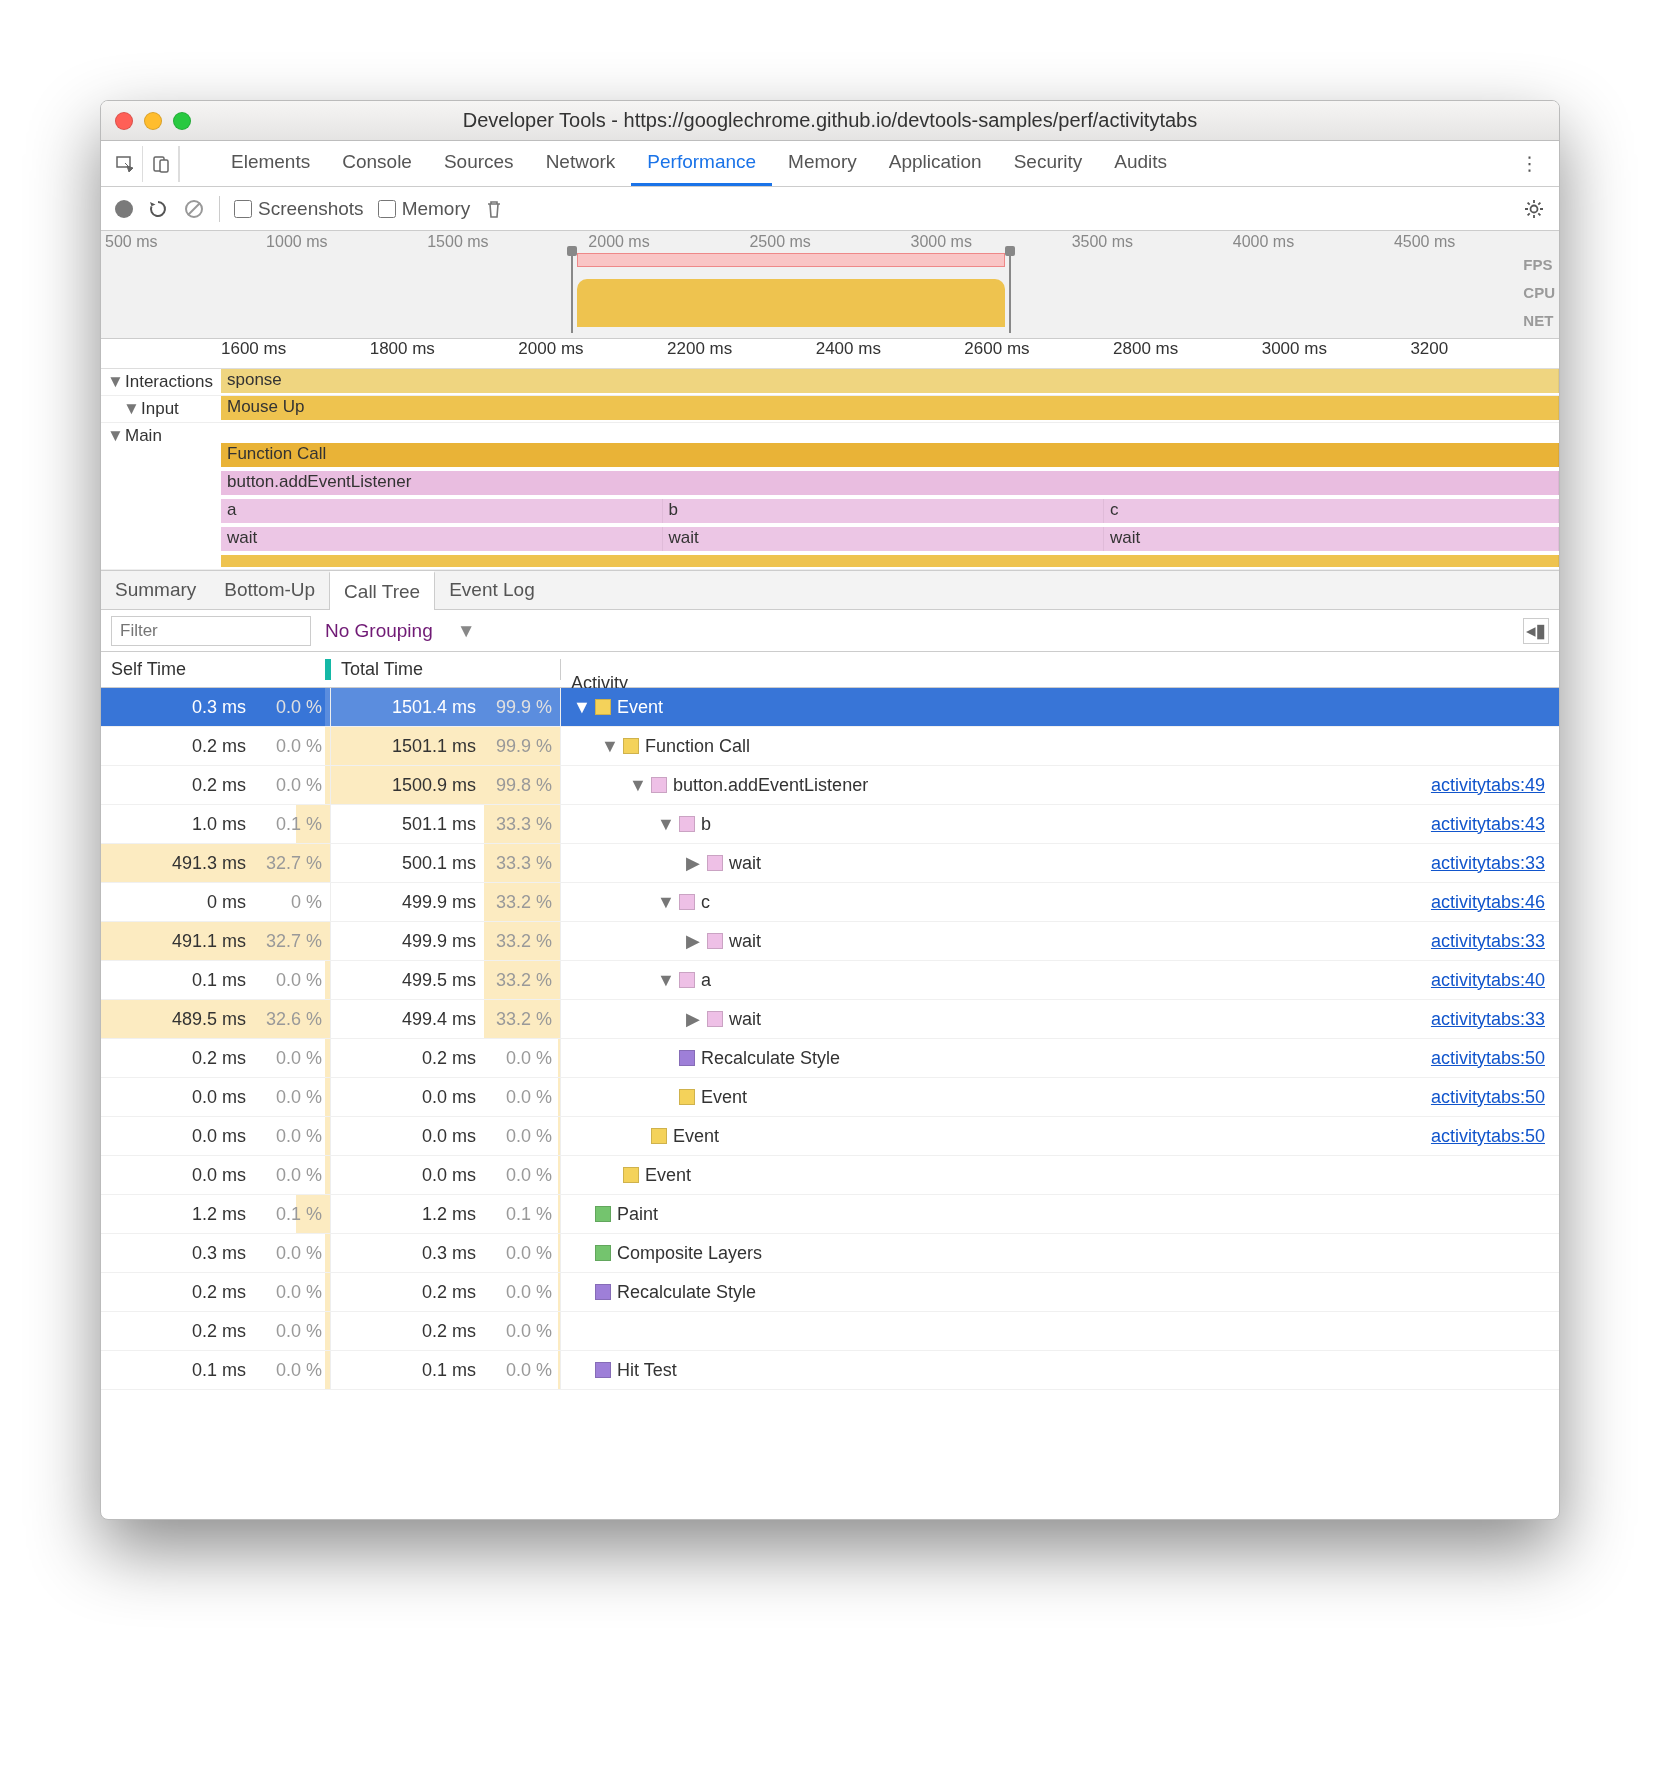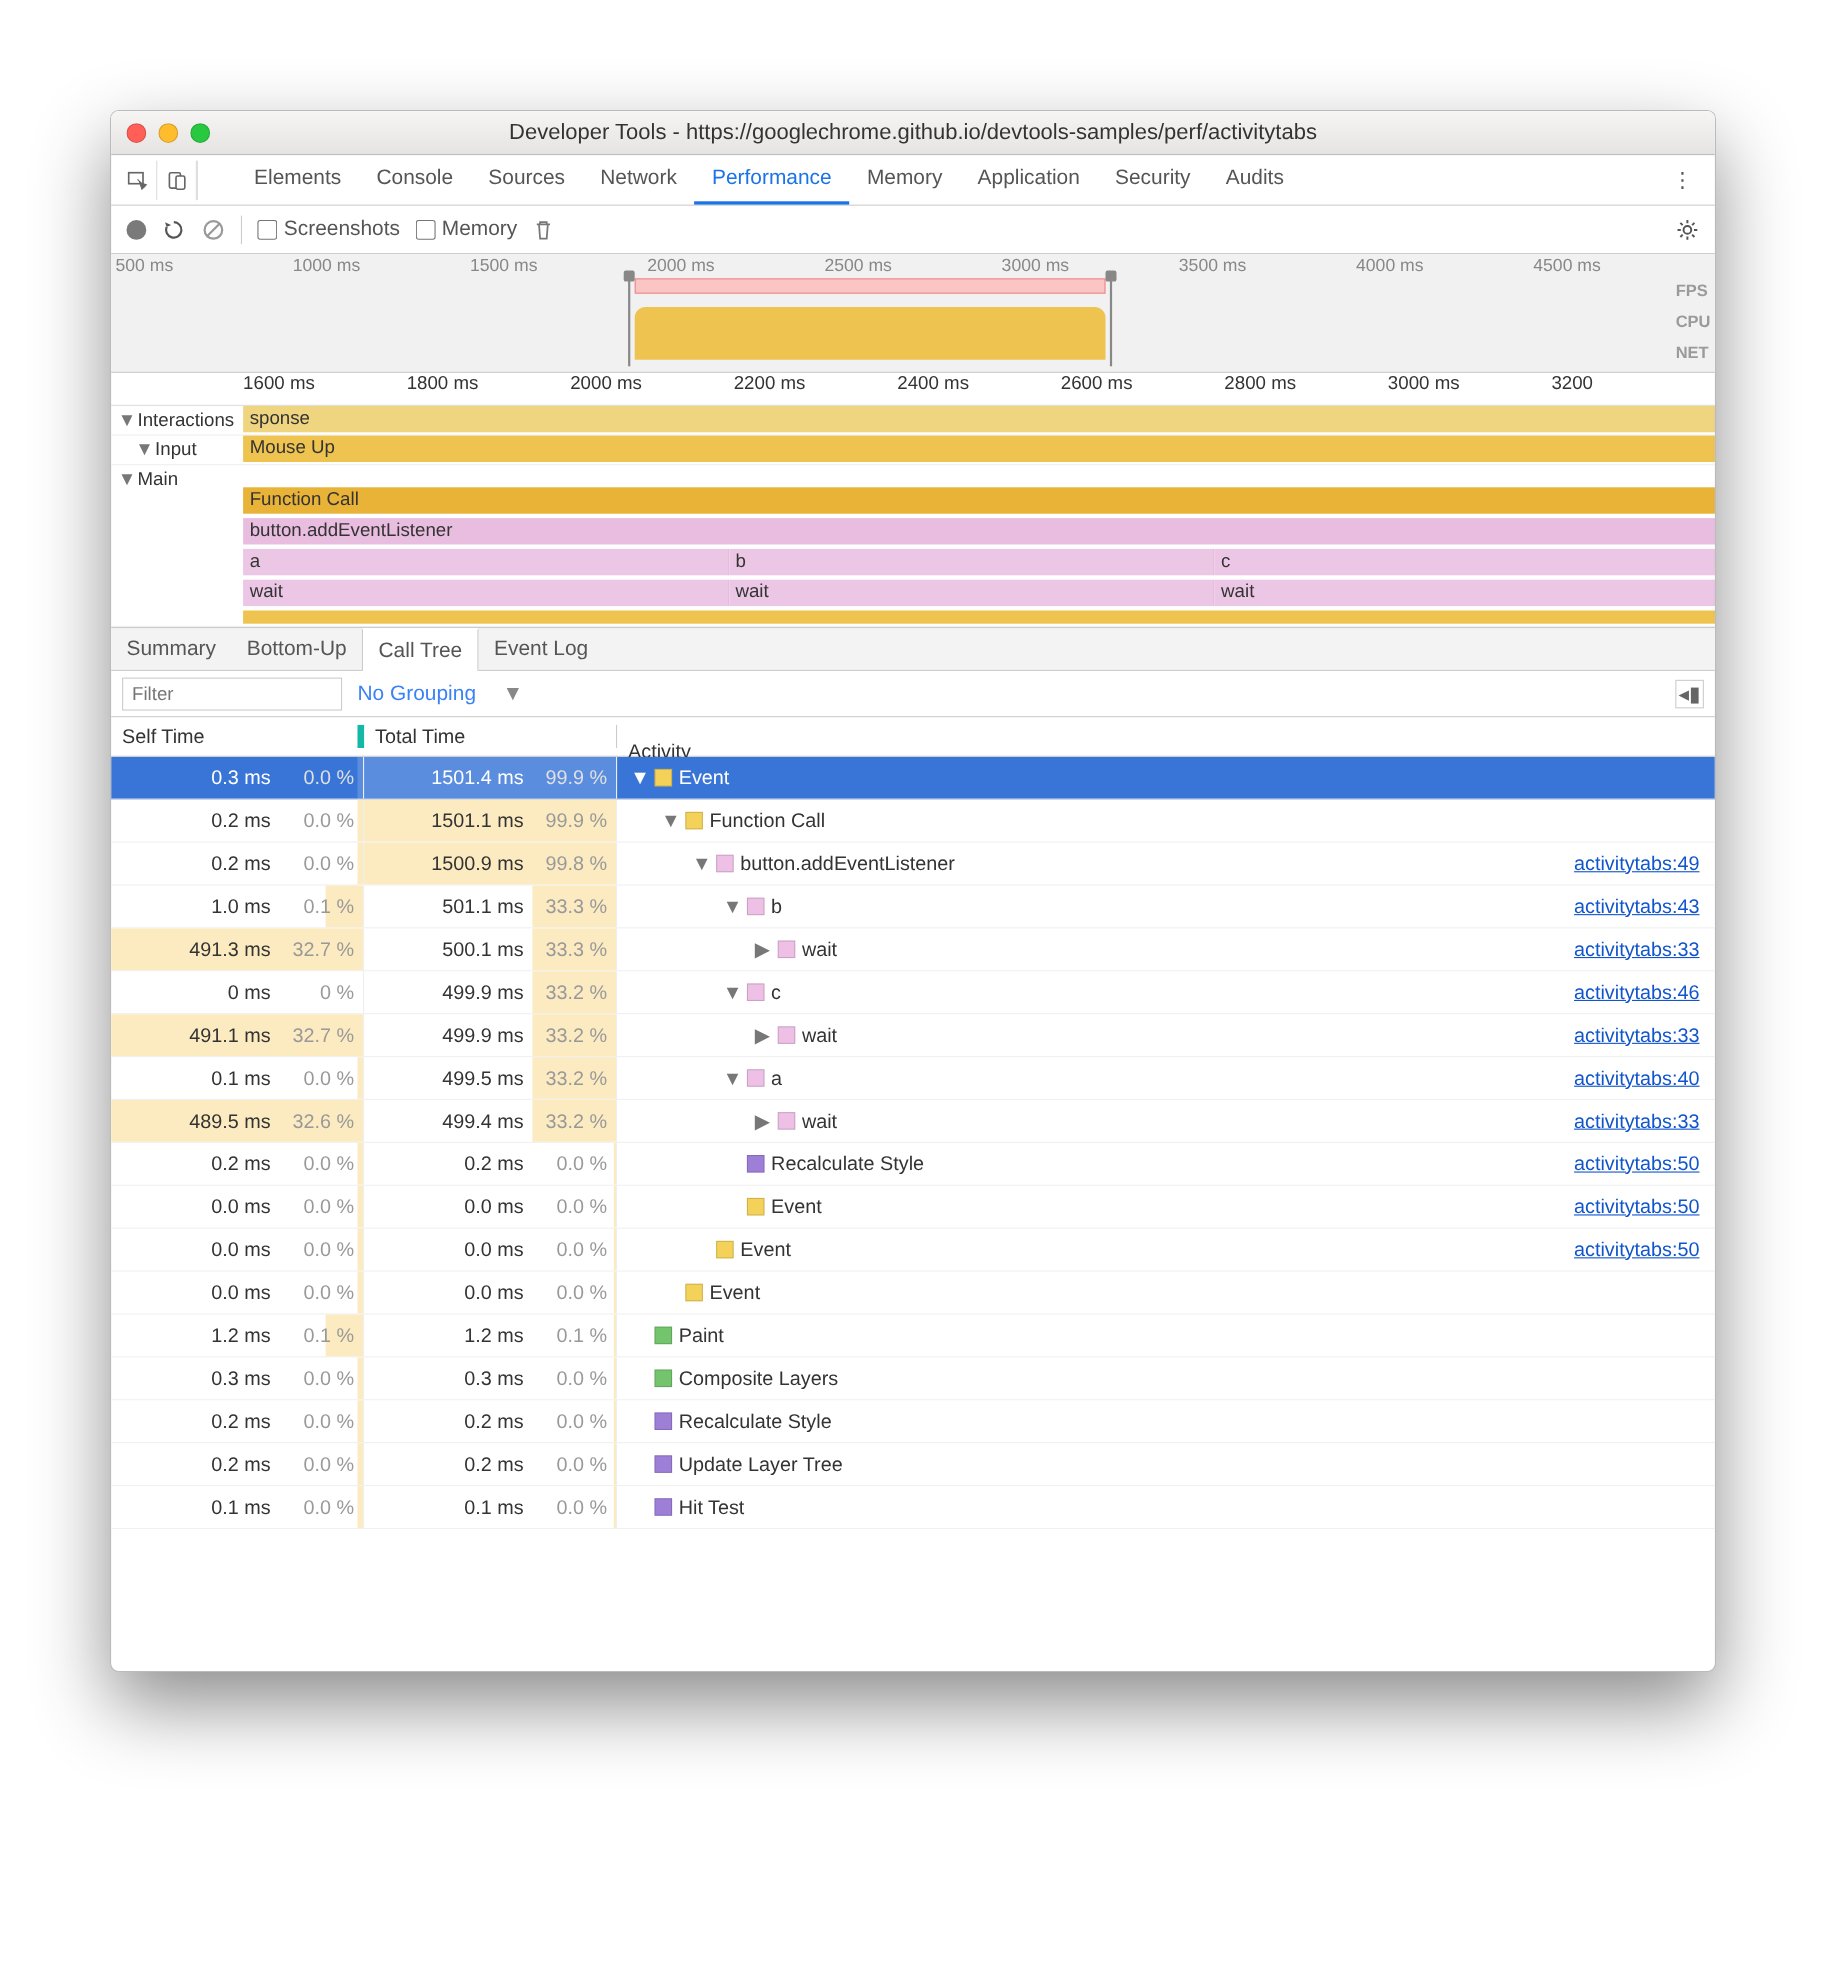--- a/index.html
+++ b/index.html
@@ -99,21 +99,21 @@
 .main-col { display:flex; flex-direction:column;}
 .main-col .row { height:28px; position:relative;}
 .ev-yellow{background:#eec34f;} .ev-orange{background:#e9b337;} .ev-pink{background:#e9bde0;} .ev-pink2{background:#ecc6e5;}
 .subtabs {
   display:flex; border-top:1px solid #ccc; border-bottom:1px solid #ccc; background:#f3f3f3; height:40px; align-items:stretch;
 }
 .subtabs .st { padding:0 14px; display:flex; align-items:center; color:#555; cursor:pointer;}
 .subtabs .st.active { background:#fff; border-top:2px solid #fff; border-left:1px solid #ccc; border-right:1px solid #ccc; margin-bottom:-1px;}
 .filterbar { display:flex; align-items:center; gap:14px; padding:6px 10px; border-bottom:1px solid #ccc; height:42px;}
 .filterbar input { width:200px; height:30px; border:1px solid #ccc; padding:0 8px; font-size:17px;}
-.filterbar .grouping { color:#3b82f6;}
+.filterbar .grouping { color:#701a75;}
 .filterbar .tri { color:#888; margin-left:10px;}
 .filterbar .showall { margin-left:auto; width:26px;height:26px;border:1px solid #ccc; display:flex;align-items:center;justify-content:center;color:#666;}
 .table-head { display:flex; border-bottom:1px solid #ccc; height:36px; align-items:center; font-size:18px; color:#333;}
 .col-self { width:230px; padding-left:10px; border-right:6px solid #14b8a6;}
 .col-total{ width:230px; padding-left:10px; border-right:1px solid #ccc;}
 .col-act { flex:1; padding-left:10px;margin-top:28px;}
 .table-body { overflow:auto;}
 .trow { display:flex; height:39px; align-items:center; font-size:18px; border-bottom:1px solid #f0f0f0;}
 .trow.selected { background:#3875d7; color:#fff;}
 .cell-self, .cell-total { width:230px; display:flex; justify-content:flex-end; align-items:center; padding-right:8px; border-right:1px solid #eee; position:relative; height:100%;}
@@ -614,26 +614,20 @@
         <div class="cell-self">
           <div class="barbg" style="width: 2%;"></div>
           <span class="ms">0.2 ms</span>
           <span class="pct">0.0 %</span>
         </div>
         <div class="cell-total">
           <div class="barbg" style="width: 1%;"></div>
           <span class="ms">0.2 ms</span>
           <span class="pct">0.0 %</span>
         </div>
-        <div class="cell-act">
-          <span class="indent" style="width: 0px;"></span>
-          <span class="disclos"></span>
-          <span class="sq sq-purple"></span>
-          <span>Update Layer Tree</span>
-        </div>
       </div>
       <div class="trow">
         <div class="cell-self">
           <div class="barbg" style="width: 2%;"></div>
           <span class="ms">0.1 ms</span>
           <span class="pct">0.0 %</span>
         </div>
         <div class="cell-total">
           <div class="barbg" style="width: 1%;"></div>
           <span class="ms">0.1 ms</span>

